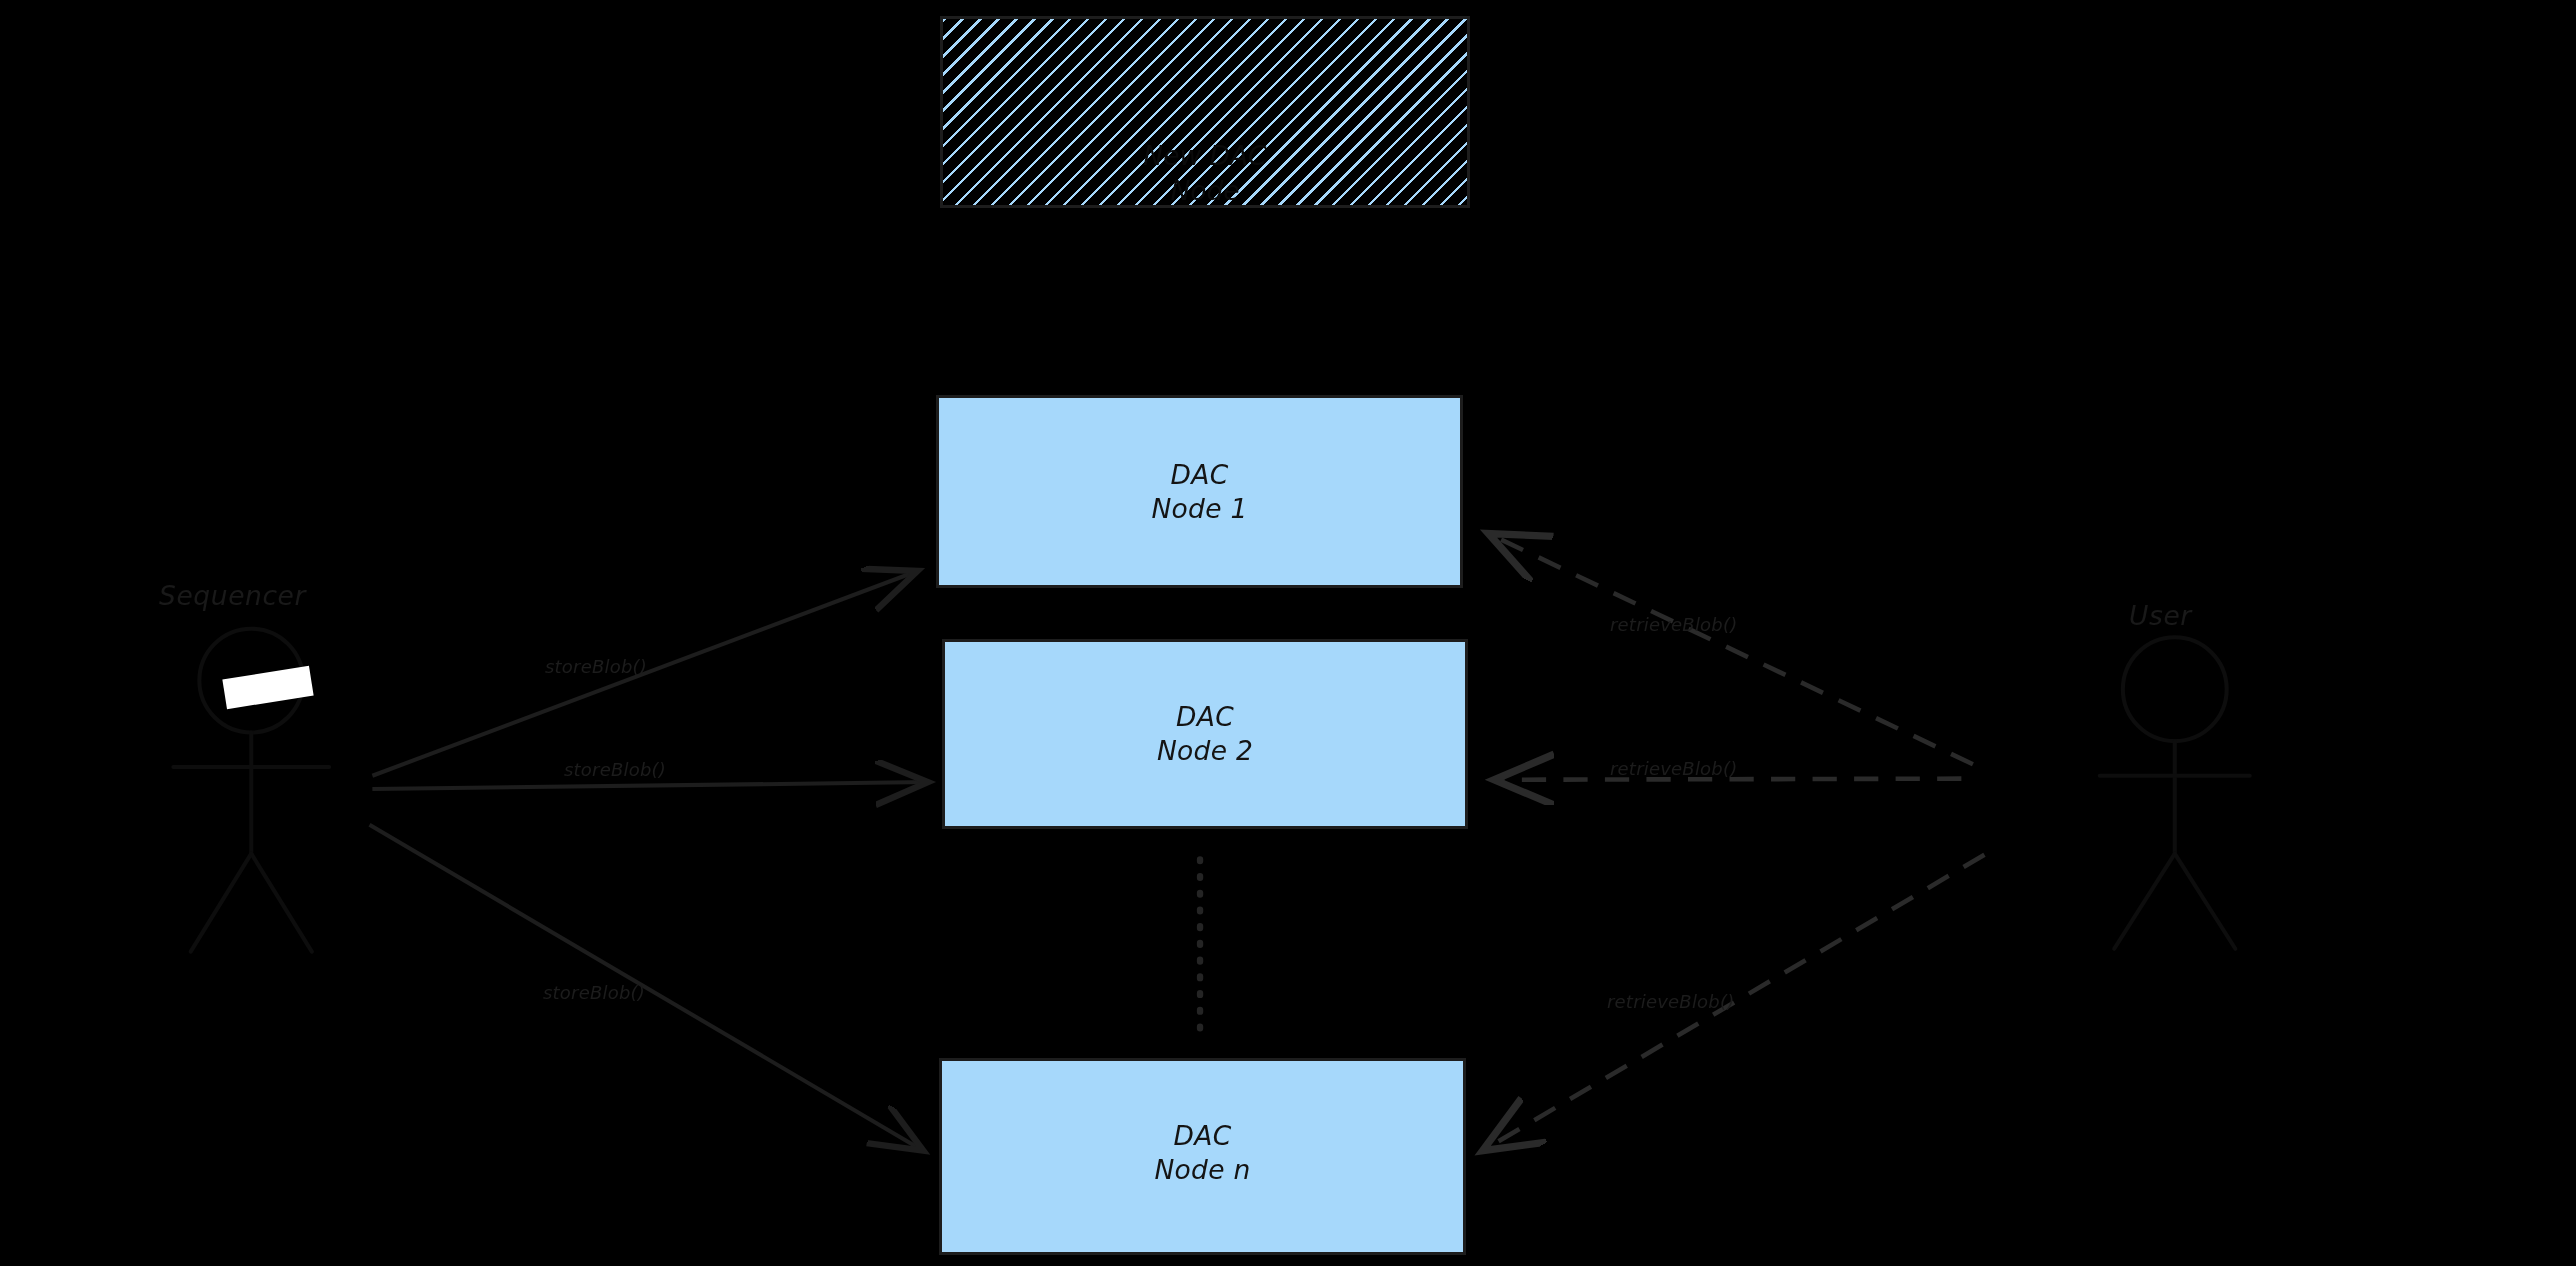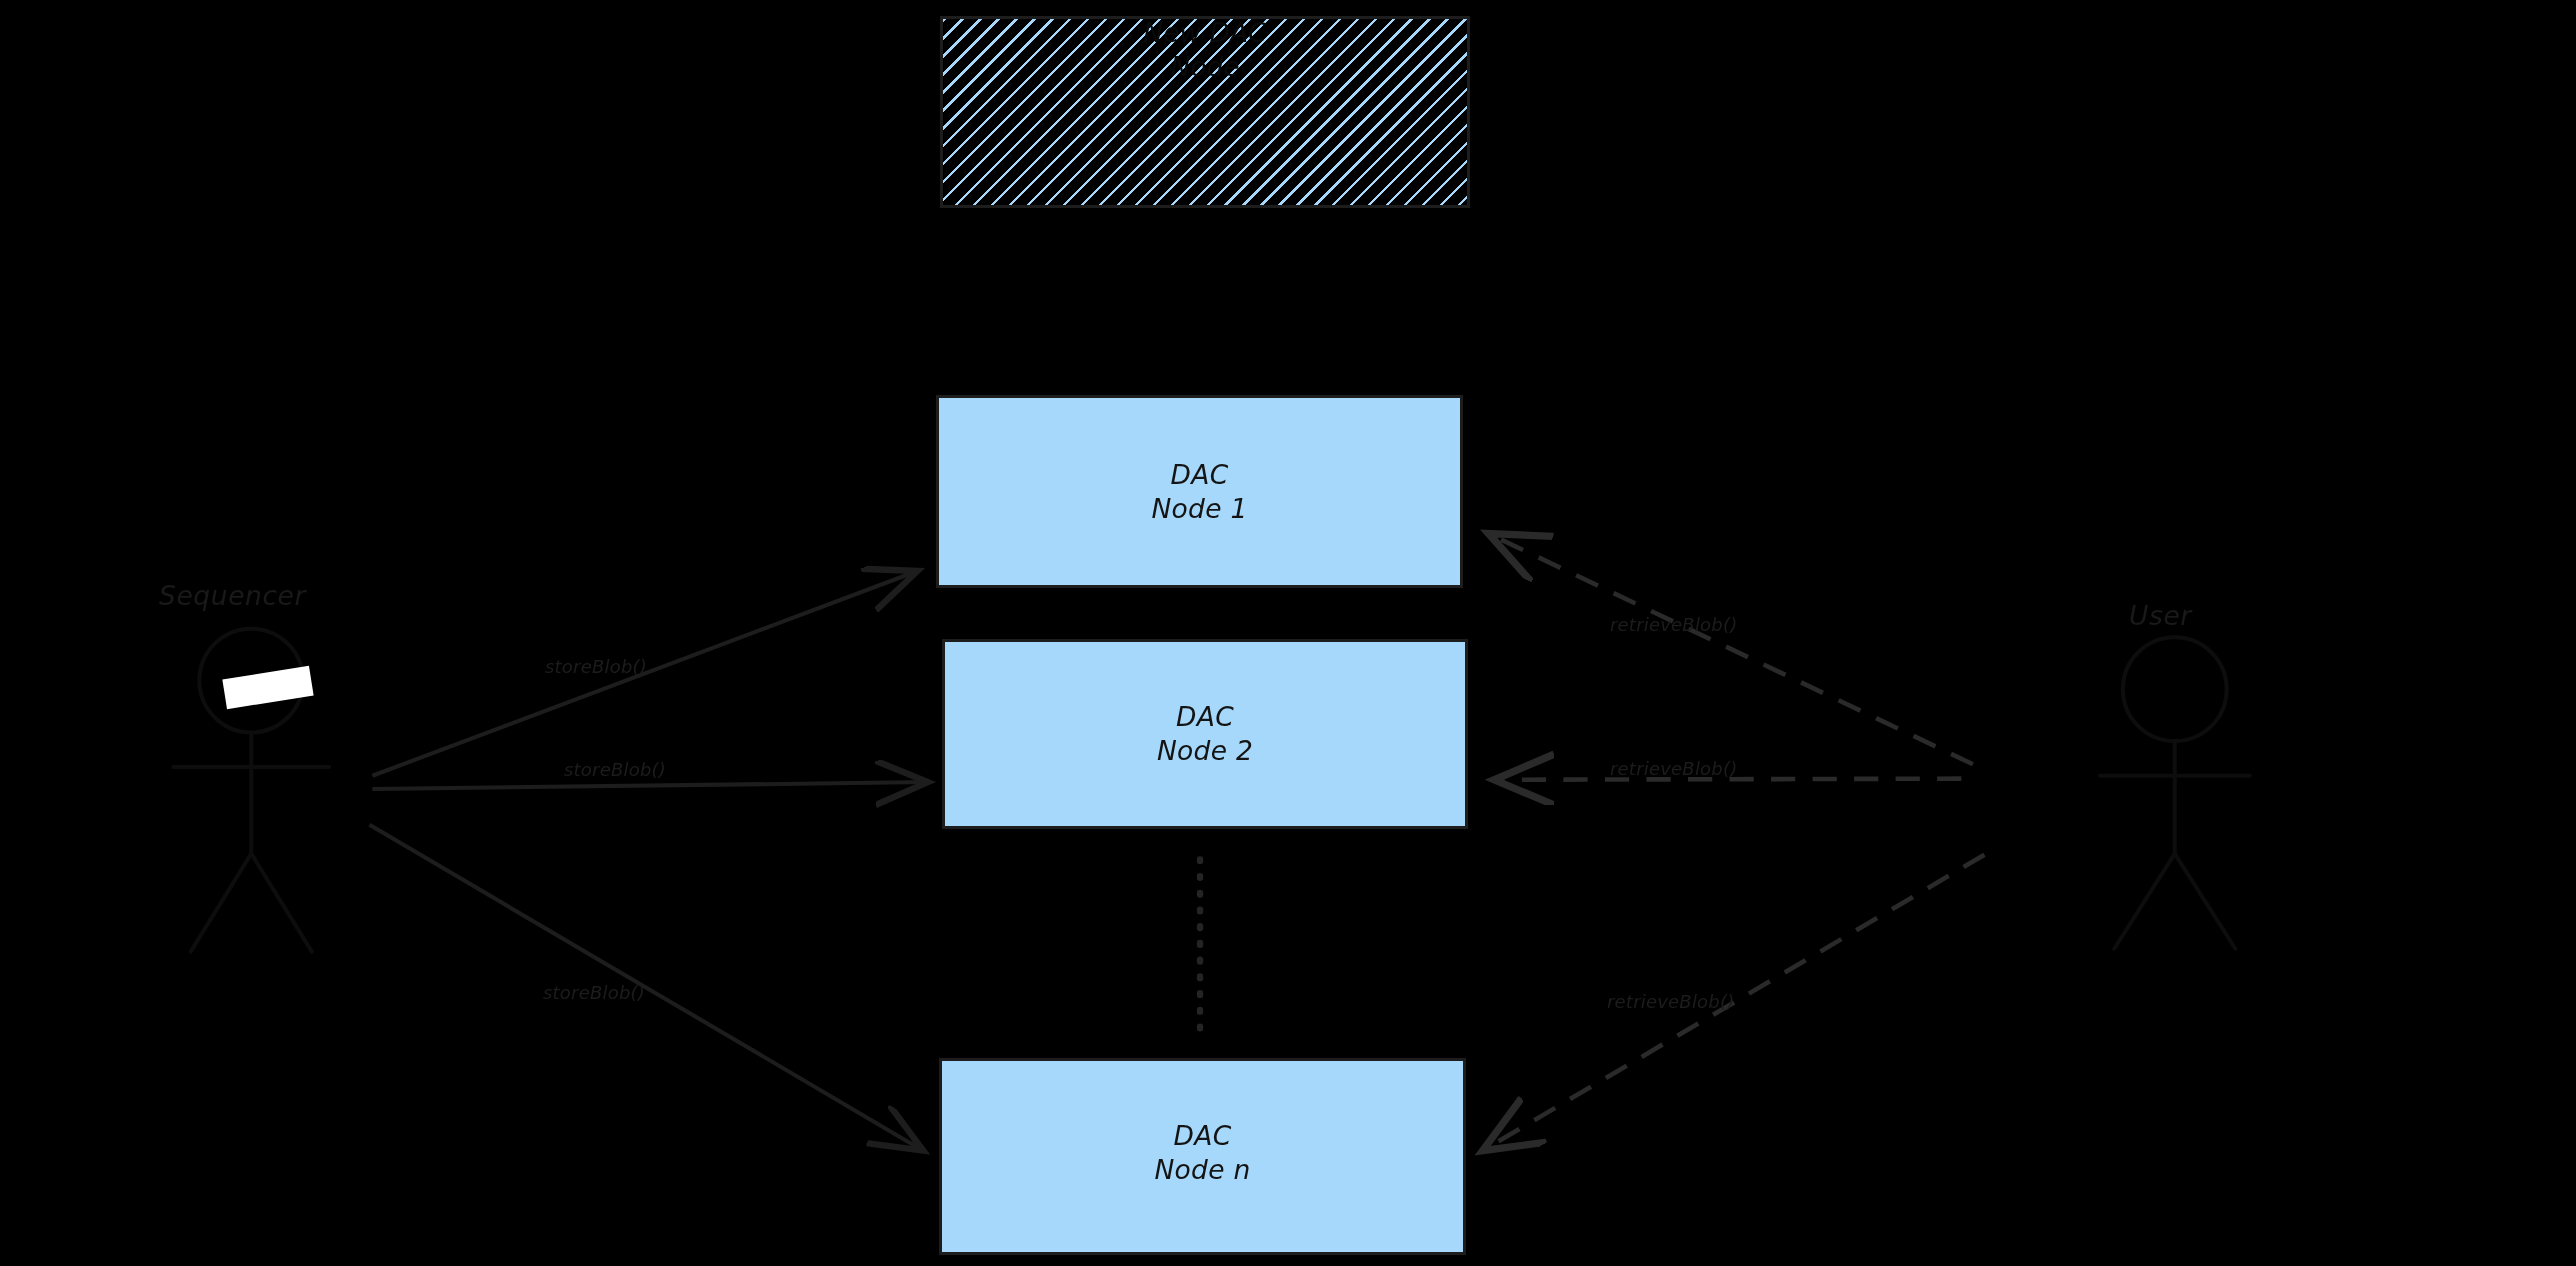--- a/index.html
+++ b/index.html
@@ -27,21 +27,21 @@
     letter-spacing:0.6px;white-space:nowrap;
     font-family:"DejaVu Sans","Liberation Sans",sans-serif;
   }
   .edge-label{
     position:absolute;color:#1c1c1c;font-size:18px;font-style:italic;
     letter-spacing:0.2px;white-space:nowrap;
     font-family:"DejaVu Sans","Liberation Sans",sans-serif;
   }
   .hatch-label{
     position:absolute;display:flex;flex-direction:column;align-items:center;
-    justify-content:flex-start;color:#0a0a0a;font-size:26.5px;line-height:1.3;
+    justify-content:flex-end;color:#0a0a0a;font-size:26.5px;line-height:1.3;
     font-style:italic;text-align:center;
     font-family:"DejaVu Sans","Liberation Sans",sans-serif;
   }
 
   
   .dac-box{position:absolute;background:#a6d8fb;border:3.5px solid #1d1d1d;box-sizing:border-box;}
   .hatch-box{
     position:absolute;box-sizing:border-box;border:3.5px solid #1d1d1d;
     background:
       repeating-linear-gradient(135deg,

